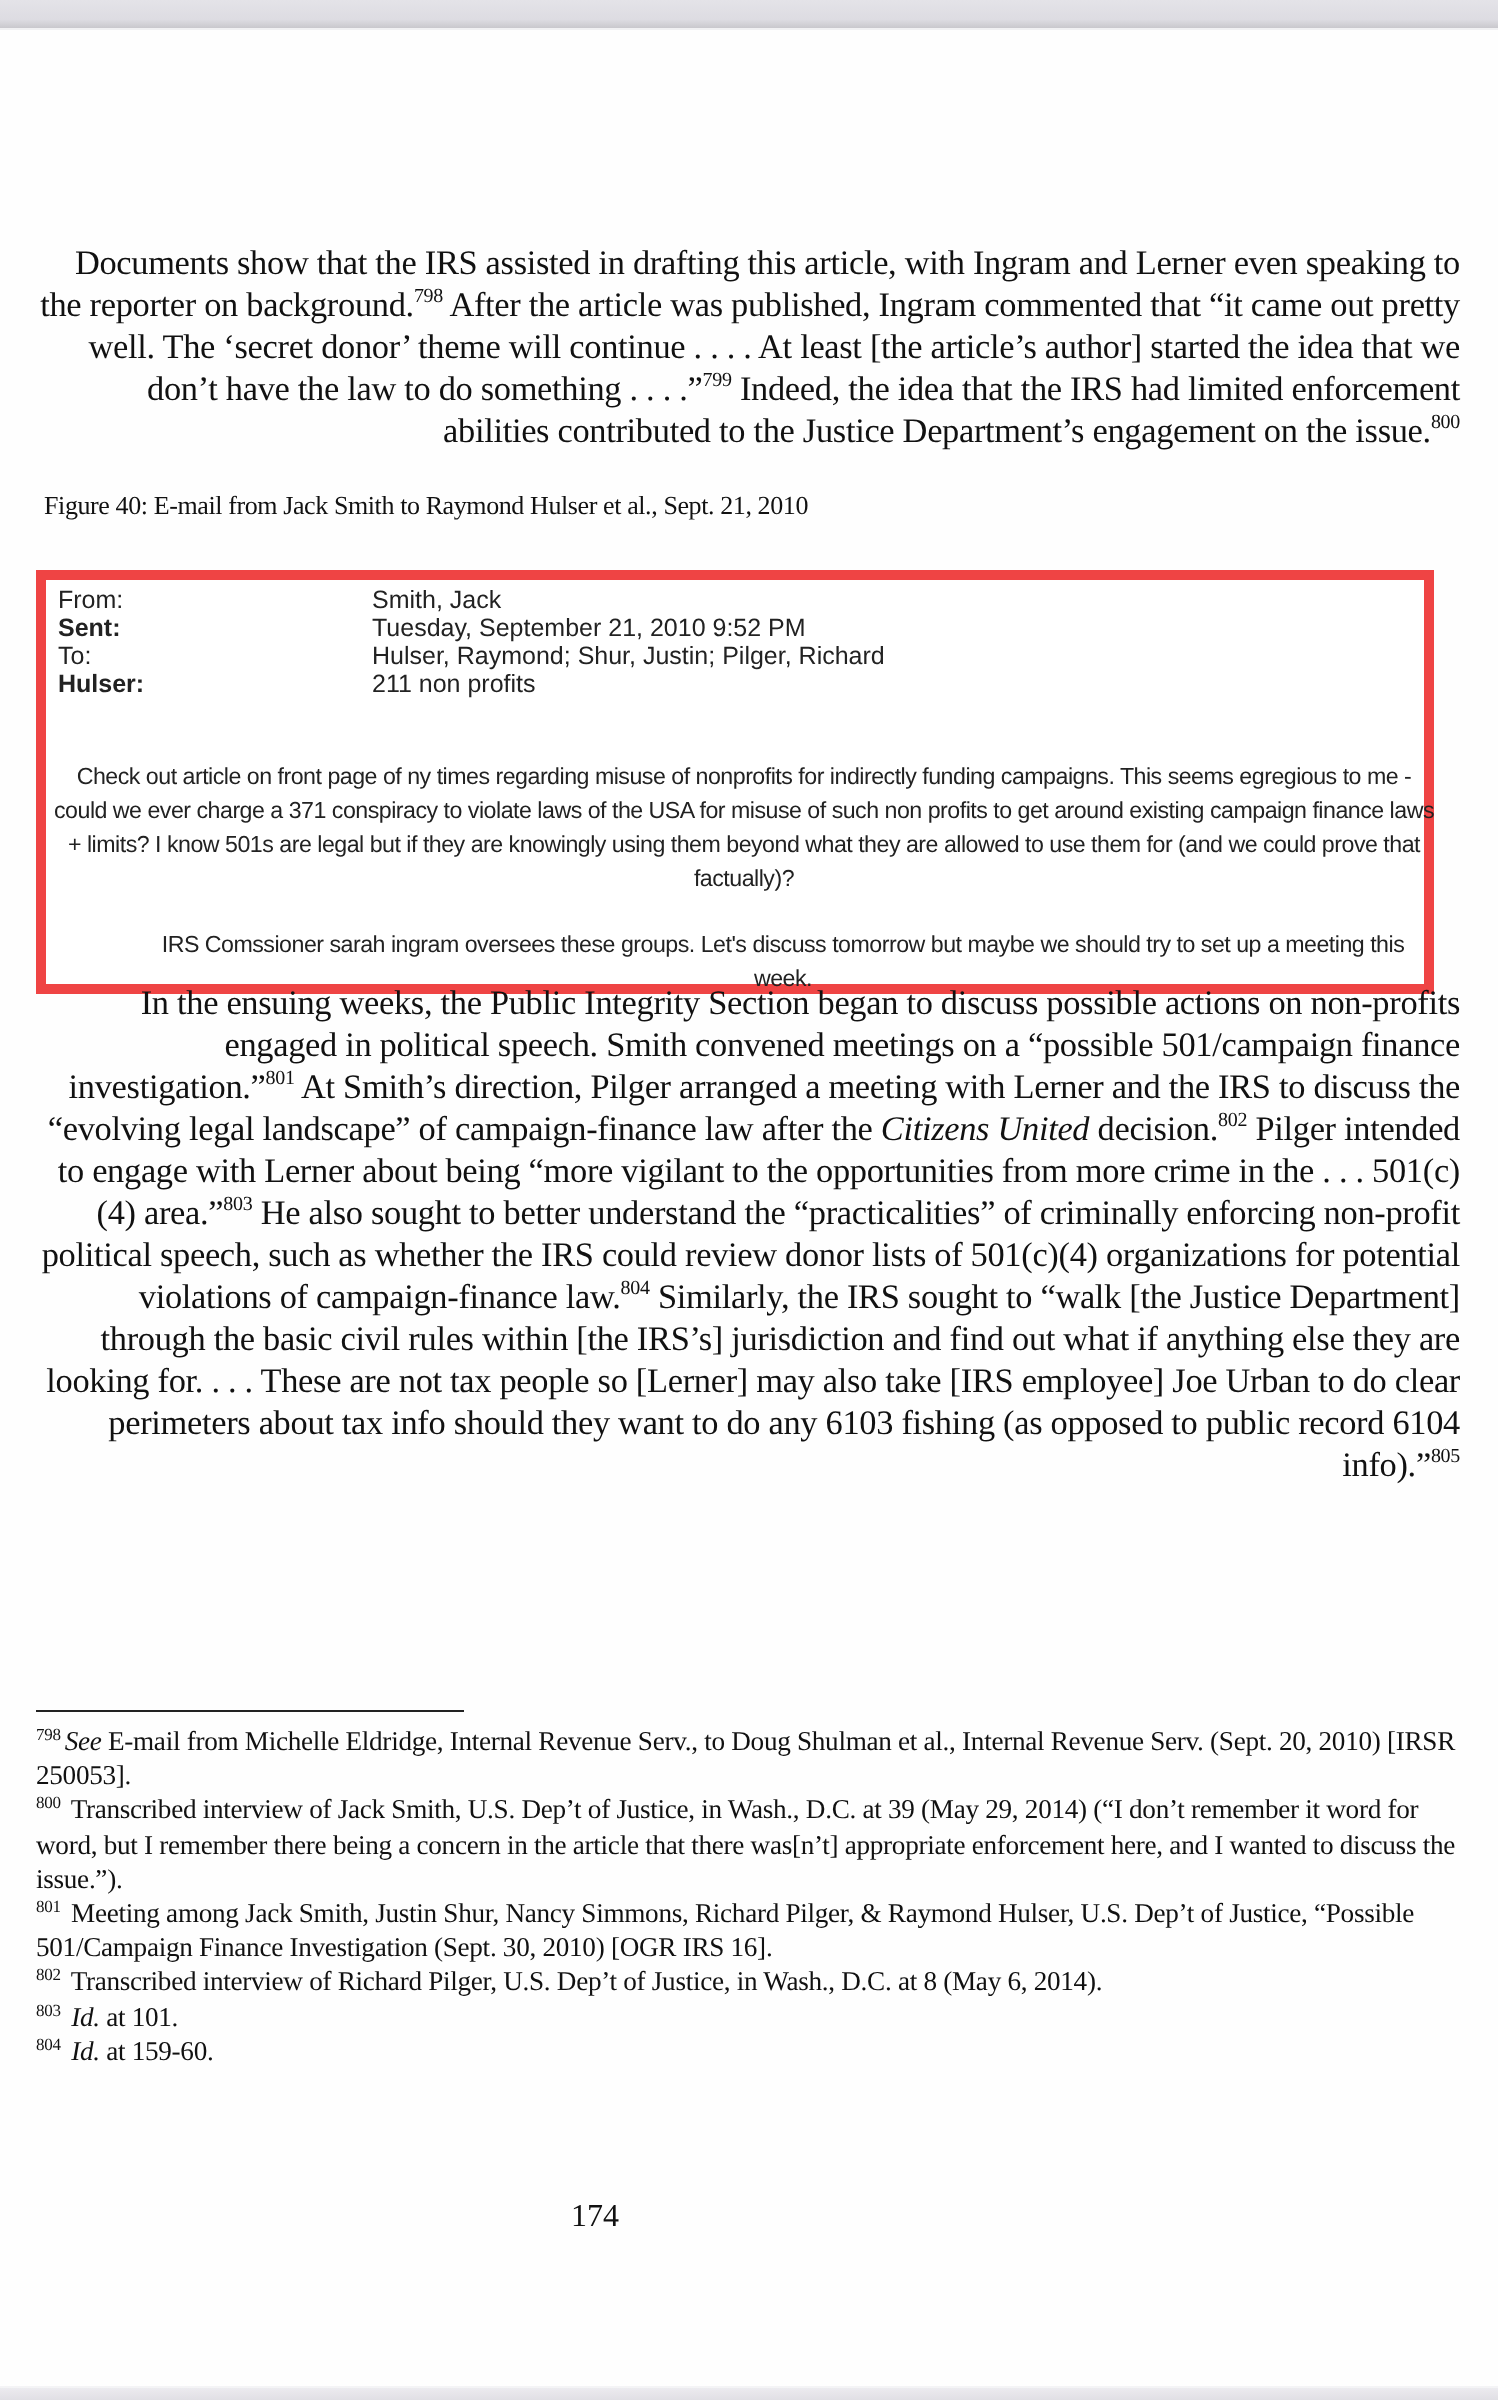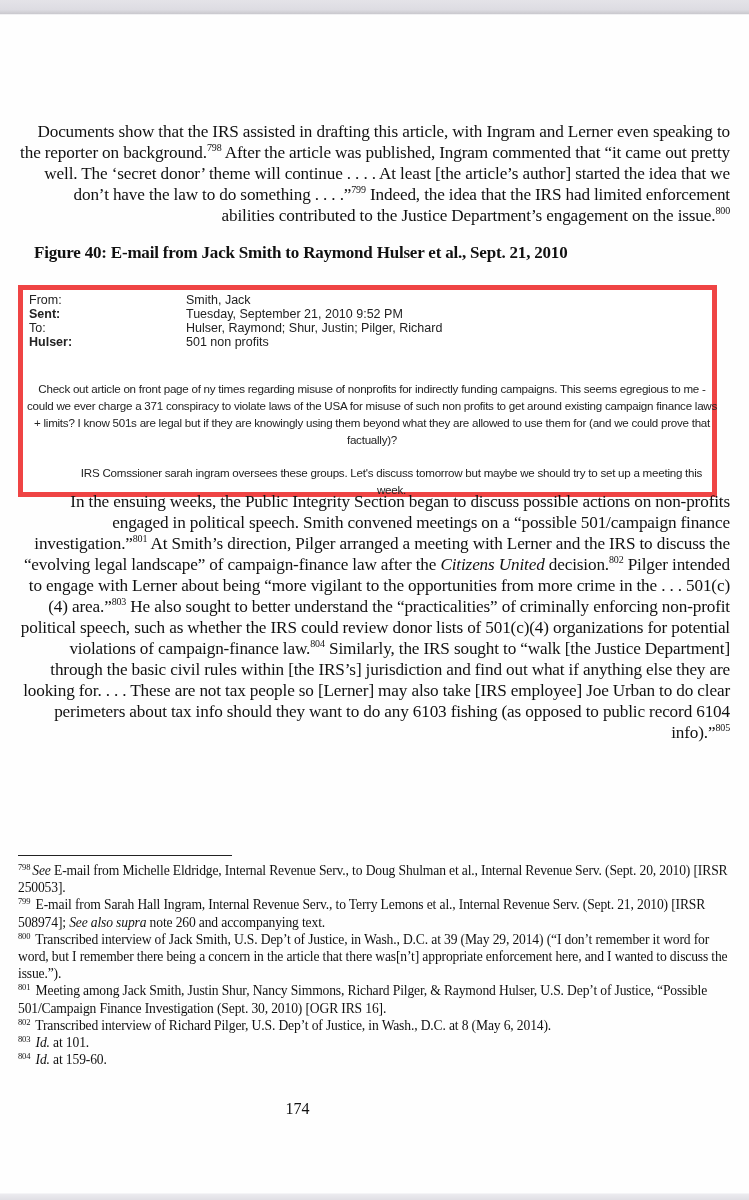--- a/index.html
+++ b/index.html
@@ -42,24 +42,24 @@
       text-align: right;
       letter-spacing: -0.15px;
     }
     .para.indent { text-indent: 52px; }
     sup {
       font-size: 10px;
       line-height: 0;
       vertical-align: 7px;
     }
     .figure-caption {
-      font-weight: bold;
-      font-size: 17px;
+      font-weight: normal;
+      font-size: 13px;
       line-height: 18px;
-      margin: 16px;
+      margin: 4px;
       letter-spacing: -0.2px;
     }
     .email-box {
       position: absolute;
       left: 18px;
       top: 285px;
       width: 699px;
       height: 212px;
       border: 5px solid #ef4444;
       box-sizing: border-box;
@@ -149,38 +149,37 @@
     <div class="hdr-row">
       <span class="hdr-label" style="font-weight:bold">Sent:</span>
       <span class="hdr-value">Tuesday, September 21, 2010 9:52 PM</span>
     </div>
     <div class="hdr-row">
       <span class="hdr-label">To:</span>
       <span class="hdr-value">Hulser, Raymond; Shur, Justin; Pilger, Richard</span>
     </div>
     <div class="hdr-row">
       <span class="hdr-label" style="font-weight:bold">Hulser:</span>
-      <span class="hdr-value">501 non profits</span>
+      <span class="hdr-value">211 non profits</span>
     </div>
   </div>
   <div class="email-body">
     <p>Check out article on front page of ny times regarding misuse of nonprofits for indirectly funding campaigns.  This seems egregious to me - could we ever charge a 371 conspiracy to violate laws of the USA for misuse of such non profits to get around existing campaign finance laws + limits?  I know 501s are legal but if they are knowingly using them beyond what they are allowed to use them for (and we could prove that factually)?</p>
     <p>IRS Comssioner sarah ingram oversees these groups.   Let's discuss tomorrow but maybe we should try to set up a meeting this week.</p>
   </div>
 </div>
 
 <div class="section2">
   <p class="para indent">In the ensuing weeks, the Public Integrity Section began to discuss possible actions on non-profits engaged in political speech.  Smith convened meetings on a “possible 501/campaign finance investigation.”<sup>801</sup>  At Smith’s direction, Pilger arranged a meeting with Lerner and the IRS to discuss the “evolving legal landscape” of campaign-finance law after the <i>Citizens United</i> decision.<sup>802</sup>  Pilger intended to engage with Lerner about being “more vigilant to the opportunities from more crime in the . . . 501(c)(4) area.”<sup>803</sup>  He also sought to better understand the “practicalities” of criminally enforcing non-profit political speech, such as whether the IRS could review donor lists of 501(c)(4) organizations for potential violations of campaign-finance law.<sup>804</sup>  Similarly, the IRS sought to “walk [the Justice Department] through the basic civil rules within [the IRS’s] jurisdiction and find out what if anything else they are looking for. . . .  These are not tax people so [Lerner] may also take [IRS employee] Joe Urban to do clear perimeters about tax info should they want to do any 6103 fishing (as opposed to public record 6104 info).”<sup>805</sup></p>
 </div>
 
 <div class="footnote-rule"></div>
 
 <div class="footnotes">
   <p class="footnote"><sup>798</sup><i>See</i> E-mail from Michelle Eldridge, Internal Revenue Serv., to Doug Shulman et al., Internal Revenue Serv. (Sept. 20, 2010) [IRSR 250053].</p>
-  <p class="footnote"><sup>799</sup> E-mail from Sarah Hall Ingram, Internal Revenue Serv., to Terry Lemons et al., Internal Revenue Serv. (Sept. 21, 2010) [IRSR 508974]; <i>See also supra</i> note 260 and accompanying text.</p>
   <p class="footnote"><sup>800</sup> Transcribed interview of Jack Smith, U.S. Dep’t of Justice, in Wash., D.C. at 39 (May 29, 2014) (“I don’t remember it word for word, but I remember there being a concern in the article that there was[n’t] appropriate enforcement here, and I wanted to discuss the issue.”).</p>
   <p class="footnote"><sup>801</sup> Meeting among Jack Smith, Justin Shur, Nancy Simmons, Richard Pilger, &amp; Raymond Hulser, U.S. Dep’t of Justice, “Possible 501/Campaign Finance Investigation (Sept. 30, 2010) [OGR IRS 16].</p>
   <p class="footnote"><sup>802</sup> Transcribed interview of Richard Pilger, U.S. Dep’t of Justice, in Wash., D.C. at 8 (May 6, 2014).</p>
   <p class="footnote"><sup>803</sup> <i>Id.</i> at 101.</p>
   <p class="footnote"><sup>804</sup> <i>Id.</i> at 159-60.</p>
 </div>
 
 <div class="page-number">174</div>
 
 <div class="bottom-bar"></div>

